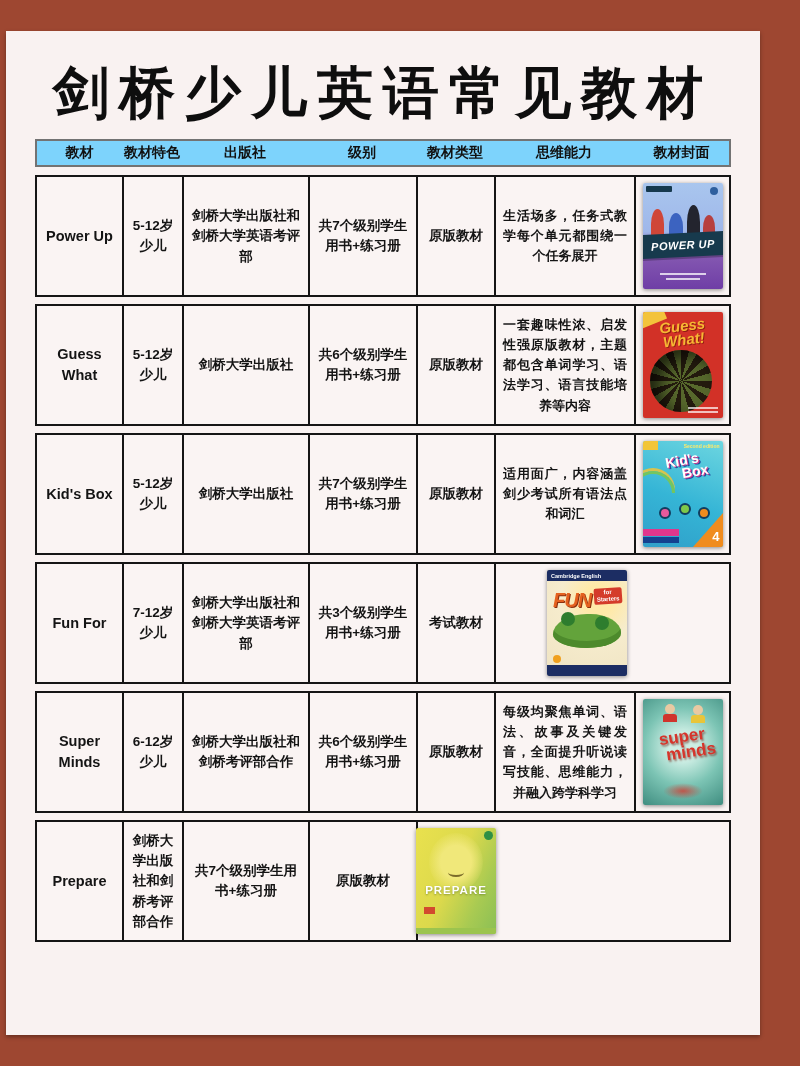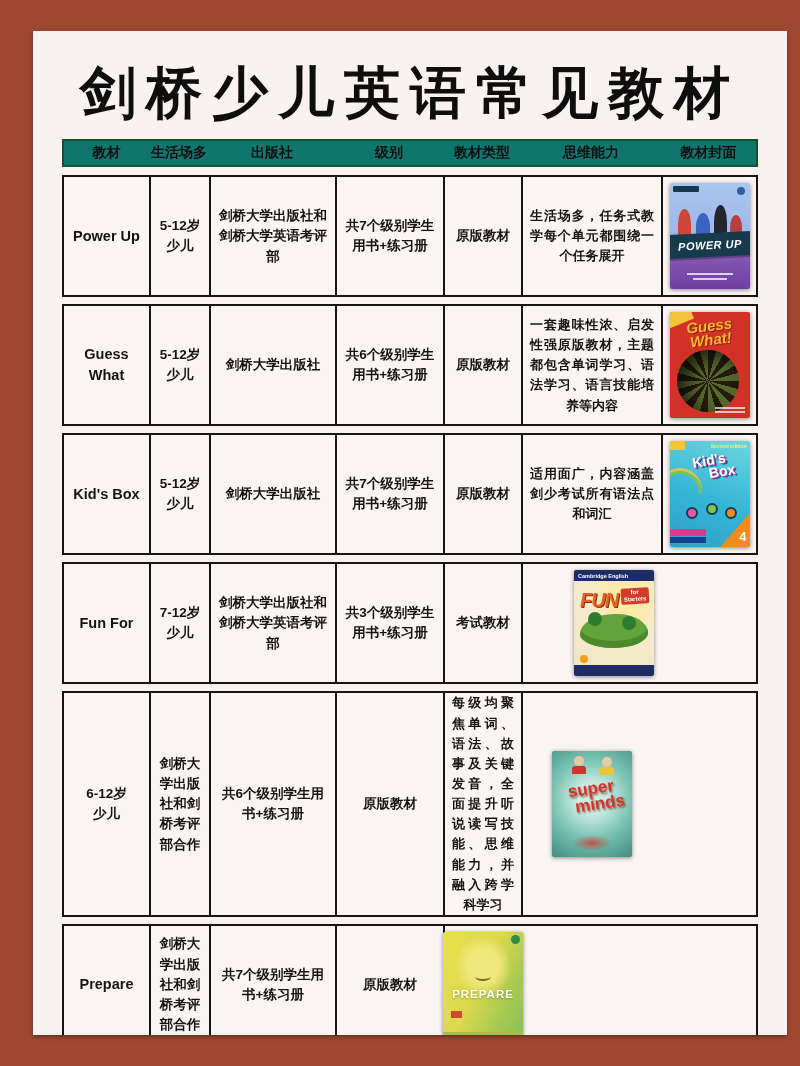--- a/index.html
+++ b/index.html
@@ -4,44 +4,44 @@
 <style>
   * { margin:0; padding:0; box-sizing:border-box; }
   html,body { width:800px; height:1066px; }
   body {
     background:#9e4731;
     font-family:"Liberation Sans","DejaVu Sans",sans-serif;
     color:#161616;
     position:relative;
   }
   .card {
-    position:absolute; left:33px; top:31px; width:754px; height:1004px;
+    position:absolute; left:6px; top:31px; width:754px; height:1004px;
     background:#f9f2f1;
     box-shadow:0 2px 4px rgba(0,0,0,.35);
     overflow:hidden;
   }
   .title {
     margin-top:30px;
     text-align:center;
     font-size:56px;
     font-weight:900;
     letter-spacing:10px;
     color:#0e0e0e;
     line-height:1.15;
     white-space:nowrap;
   }
   .table-wrap { width:696px; margin:14px auto 0 auto; }
   .thead {
-    border:2px solid #14532d;
+    border:2px solid #737373;
     display:grid;
     grid-template-columns:85px 60px 126px 108px 78px 140px 1fr;
     height:28px;
     align-items:center;
     margin-bottom:8px;
-    background:#0f766e;
+    background:#7dd3fc;
   }
   .thead .hc {
     text-align:center; font-size:14px; font-weight:700; color:#111;
   }
   .trow {
     border:2px solid #151515;
     display:grid;
     grid-template-columns:85px 60px 126px 108px 78px 140px 1fr;
     min-height:122px;
     margin-bottom:7px;
@@ -179,21 +179,21 @@
 </head>
 <body>
 
 <div class="card">
   <div class="title">剑桥少儿英语常见教材</div>
 
   <div class="table-wrap">
 
     <div class="thead">
       <div class="hc">教材</div>
-      <div class="hc">生活场多</div>
+      <div class="hc">教材特色</div>
       <div class="hc">出版社</div>
       <div class="hc">级别</div>
       <div class="hc">教材类型</div>
       <div class="hc">思维能力</div>
       <div class="hc">教材封面</div>
     </div>
 
     <div class="trow">
       <div class="cell name">Power Up</div>
       <div class="cell">
@@ -281,20 +281,21 @@
           <div class="ff-island"></div>
           <div class="ff-tree ff-tree1"></div>
           <div class="ff-tree ff-tree2"></div>
           <div class="ff-dot"></div>
           <div class="ff-bottom"></div>
         </div>
       </div>
     </div>
 
     <div class="trow">
+      <div class="cell name">Super Minds</div>
       <div class="cell">
           <span><span>6-12岁</span><br><span>少儿</span></span>
         </div>
       <div class="cell">剑桥大学出版社和剑桥考评部合作</div>
       <div class="cell">共6个级别学生用书+练习册</div>
       <div class="cell">原版教材</div>
       <div class="cell features">每级均聚焦单词、语法、故事及关键发音，全面提升听说读写技能、思维能力，并融入跨学科学习</div>
       <div class="cell">
         <div class="cv cv-sm">
           <div class="sm-head sm-h1"></div>

